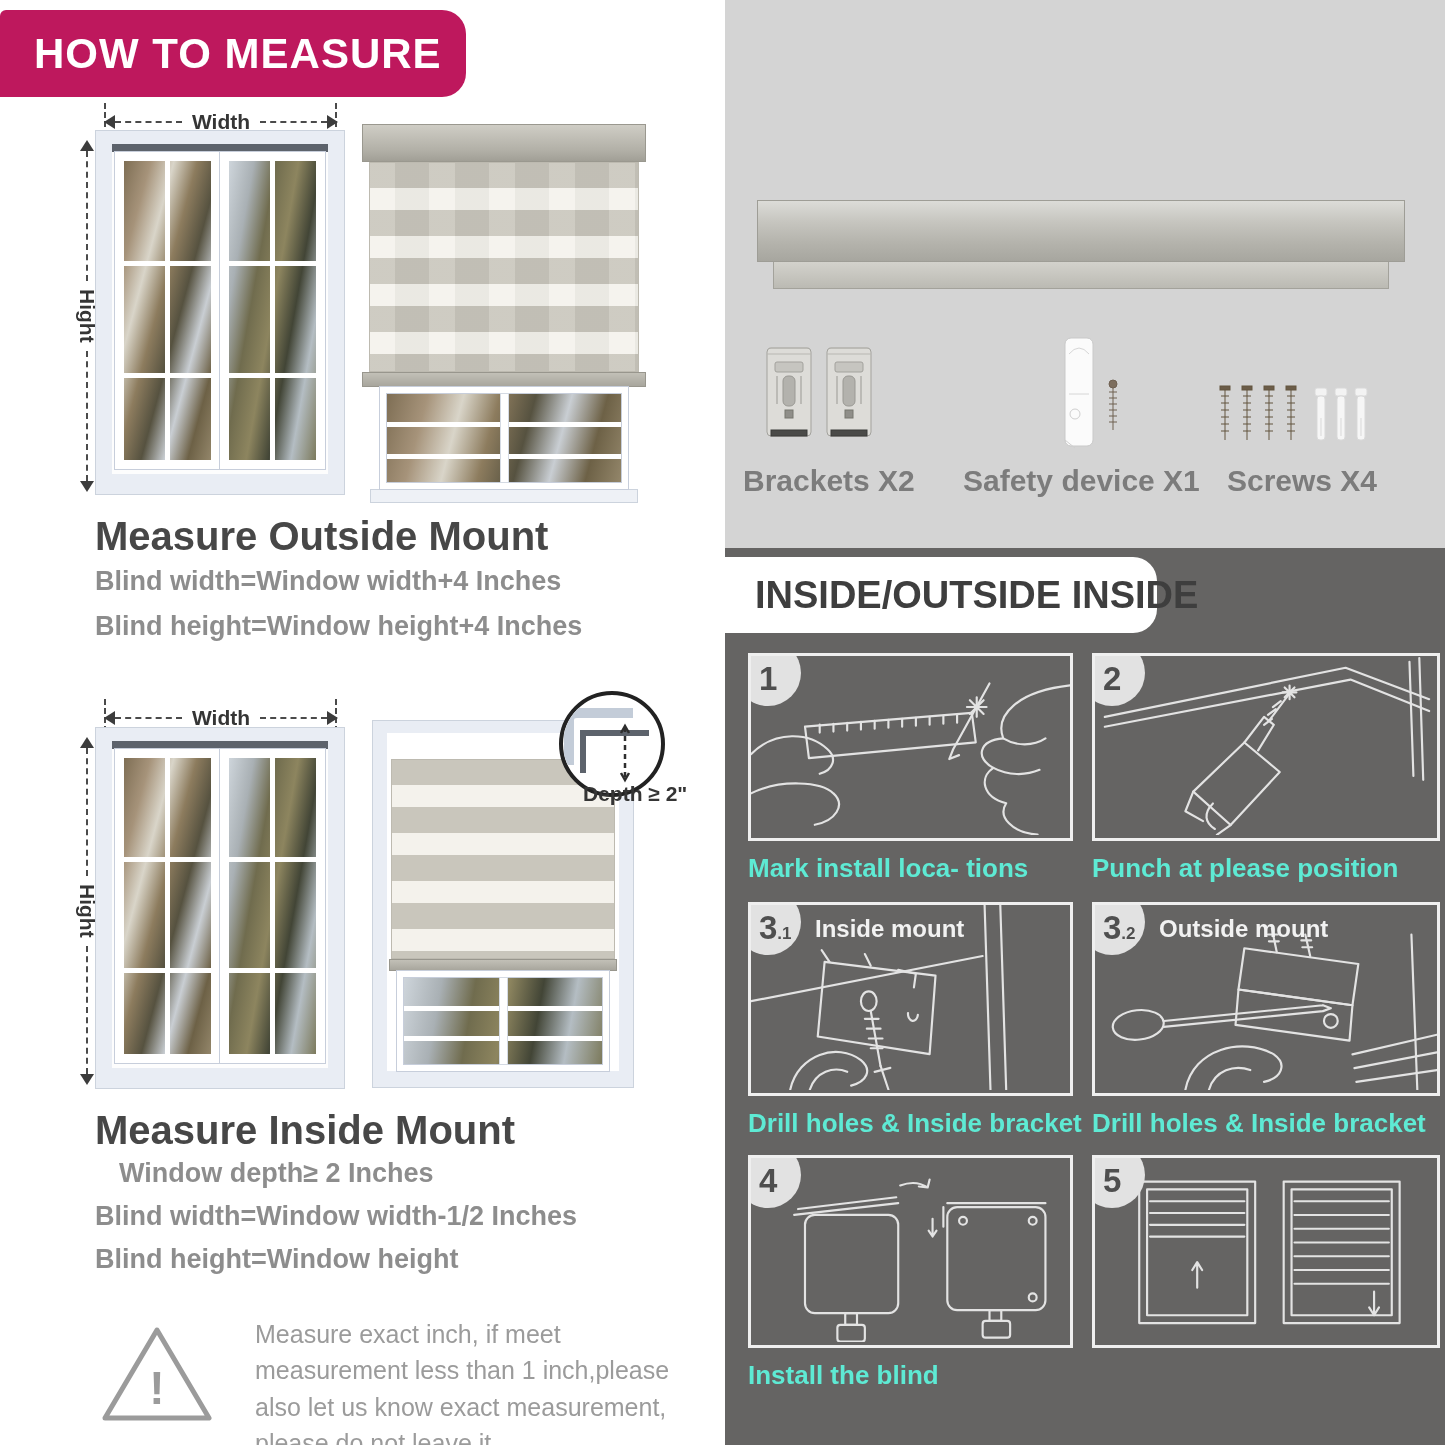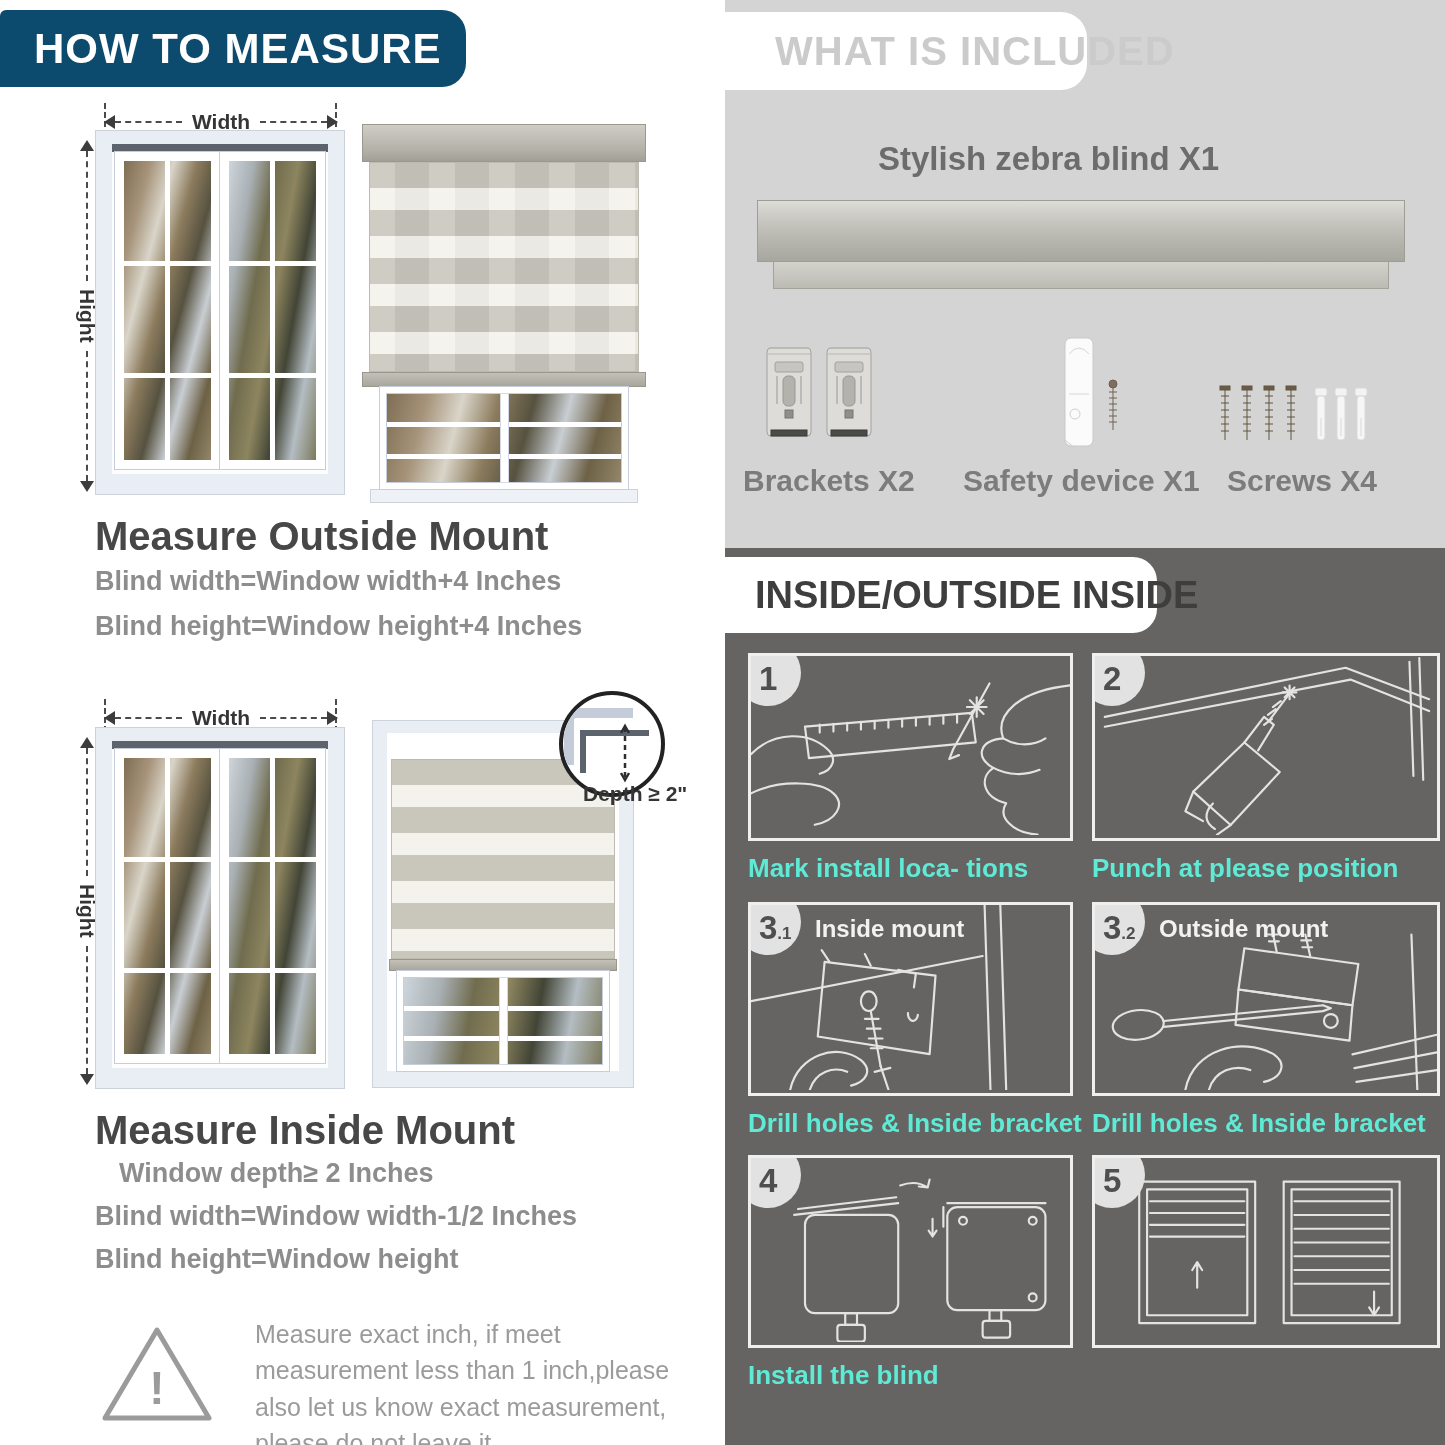--- a/index.html
+++ b/index.html
@@ -1,21 +1,21 @@
 <!DOCTYPE html>
 <html><head>
 <meta charset="utf-8">
 <style>
   html,body{margin:0;padding:0;background:#fff;}
   body{width:1445px;height:1445px;position:relative;overflow:hidden;
        font-family:"Liberation Sans",sans-serif;}
   .abs{position:absolute;}
 
   
-  .hdr-left{left:0;top:10px;width:466px;height:77px;background:#0c4a6e;
+  .hdr-left{left:0;top:10px;width:466px;height:87px;background:#be185d;
     border-radius:6px 24px 24px 0;display:flex;align-items:center;}
   .hdr-left span{color:#fff;font-size:42px;font-weight:800;letter-spacing:1px;padding-left:34px;}
 
   
   .harrow{display:flex;align-items:center;height:22px;}
   .harrow .dash{flex:1;border-top:2.5px dashed #4a4a4a;height:0;}
   .harrow .lbl{padding:0 10px;font-size:21px;font-weight:700;color:#353535;white-space:nowrap;}
   .tri{width:0;height:0;}
   .tri.l{border-top:7px solid transparent;border-bottom:7px solid transparent;border-right:11px solid #3c3c3c;}
   .tri.r{border-top:7px solid transparent;border-bottom:7px solid transparent;border-left:11px solid #3c3c3c;}
@@ -196,24 +196,20 @@
 <div class="abs body-line" style="left:95px;top:1201px;">Blind width=Window width-1/2 Inches</div>
 <div class="abs body-line" style="left:95px;top:1244px;">Blind height=Window height</div>
 
 <svg class="abs" style="left:97px;top:1322px;" width="120" height="105" viewBox="0 0 120 105">
   <path d="M60,8 L112,96 L8,96 Z" fill="none" stroke="#9b9b9b" stroke-width="5" stroke-linejoin="round"></path>
   <text x="60" y="82" text-anchor="middle" font-size="46" font-weight="bold" fill="#9b9b9b" font-family="Liberation Sans, sans-serif">!</text>
 </svg>
 <div class="abs warn-text" style="left:255px;top:1316px;width:430px;">Measure exact inch, if meet measurement less than 1 inch,please also let us know exact measurement, please do not leave it</div>
 
 <div class="abs right-top">
-  <div class="hdr-included">
-    <span>WHAT IS INCLUDED</span>
-  </div>
-  <div class="blind-title">Stylish zebra blind X1</div>
 
   <div class="headrail-main"></div>
   <div class="headrail-lip"></div>
 
   <svg class="abs" style="left:40px;top:342px;" width="110" height="100" viewBox="0 0 110 100">
     <g>
       <rect x="2" y="6" width="44" height="88" rx="4" fill="#dddcd8" stroke="#a3a29d"></rect>
       <path d="M4,6 h40 M2,12 h44" stroke="#b8b7b2" fill="none"></path>
       <rect x="10" y="20" width="28" height="10" rx="2" fill="#c6c5c0" stroke="#a3a29d"></rect>
       <rect x="18" y="34" width="12" height="30" rx="5" fill="#b3b2ad" stroke="#9a9994"></rect>

